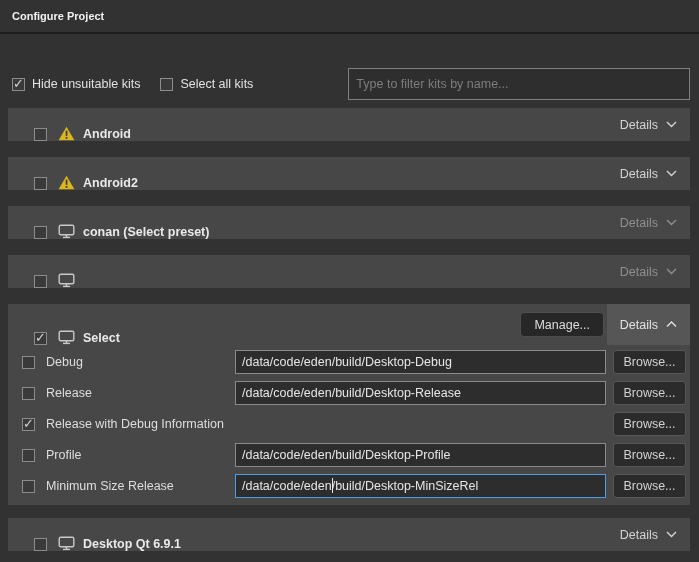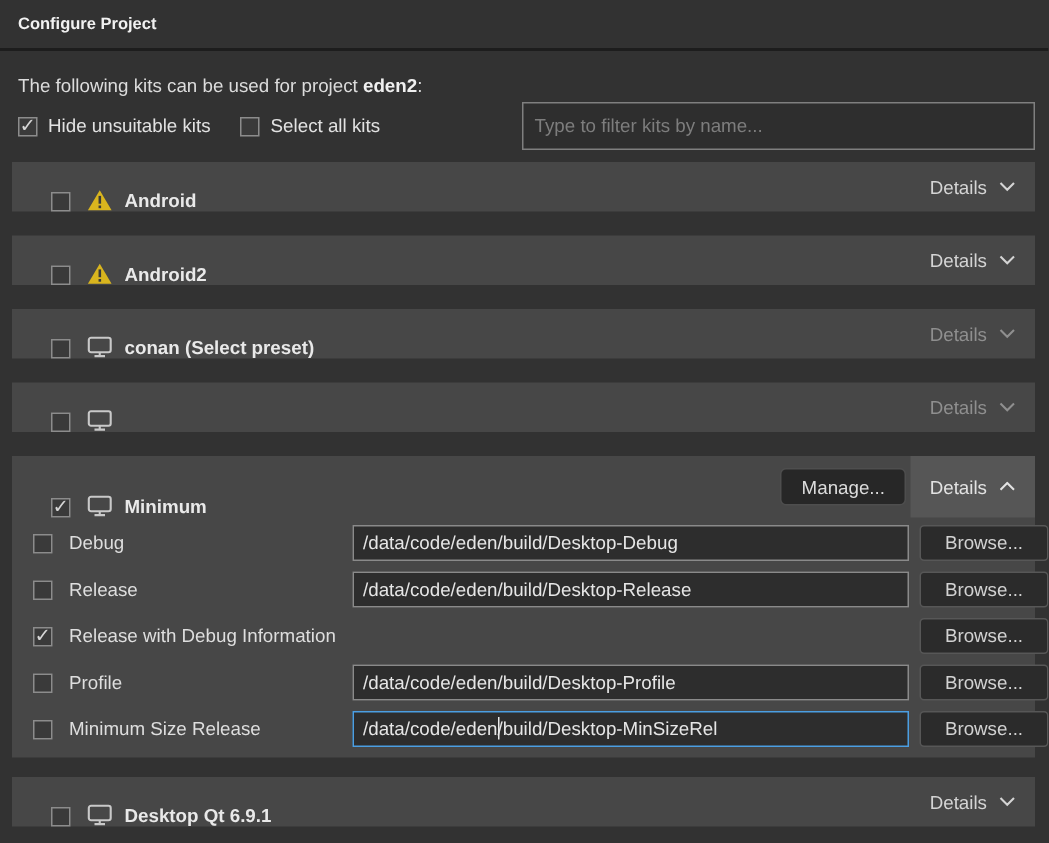--- a/index.html
+++ b/index.html
@@ -70,36 +70,35 @@
   .config-label { color:#dedede; }
   .path-wrap { position:absolute; left:227px; top:0; width:371px; height:24px; }
   .path-input {
     width:100%; height:24px; background:#2d2d2d; border:1px solid #8a8a8a;
     color:#e6e6e6; font:12.5px "Liberation Sans","DejaVu Sans",sans-serif;
     padding:0 6px; outline:none;
   }
   .path-input.focused { border:1px solid #4b9ee2; }
   .caret { position:absolute; left:97px; top:4px; width:1px; height:15px; background:#e8e8e8; }
   .browse-btn {
-    position:absolute; left:605px; top:0; width:86px; height:24px;
+    position:absolute; left:605px; top:0; width:73px; height:24px;
     background:#2b2b2b; border:1px solid #575757; border-radius:3px;
     color:#d2d2d2; font:12.5px "Liberation Sans","DejaVu Sans",sans-serif;
   }
 
   .warn-icon svg, .desktop-icon svg { display:block; }
 </style>
 </head>
 <body>
 
 <div class="page">
 
   <div class="title">Configure Project</div>
   <div class="title-sep"></div>
 
-  <div class="intro"><span>The following kits can be used for project </span><b>eden2</b><span>:</span></div>
 
   <div class="controls">
     <span class="cb-group">
       <span class="checkbox checked"></span>
       <span>Hide unsuitable kits</span>
     </span>
     <span class="cb-group">
       <span class="checkbox"></span>
       <span>Select all kits</span>
     </span>
@@ -188,21 +187,21 @@
   <div class="kit-row kit-expanded" style="top:304px">
     <div class="kit-head">
       <span class="checkbox checked"></span>
       <span class="kit-icon desktop-icon">
         <svg width="17" height="15" viewBox="0 0 17 15">
             <rect x="1.2" y="1.2" width="14.6" height="9.6" rx="1.5" fill="none" stroke="#c9c9c9" stroke-width="1.4"></rect>
             <line x1="8.5" y1="10.8" x2="8.5" y2="13" stroke="#c9c9c9" stroke-width="1.4"></line>
             <line x1="5" y1="13.4" x2="12" y2="13.4" stroke="#c9c9c9" stroke-width="1.4"></line>
           </svg>
       </span>
-      <span class="kit-name">Minimum</span>
+      <span class="kit-name">Select</span>
       <button class="manage-btn">Manage...</button>
       <span class="details-btn">
         <span>Details</span>
         <svg width="11" height="7" viewBox="0 0 11 7">
             <polyline points="1,5.5 5.5,1 10,5.5" fill="none" stroke="currentColor" stroke-width="1.4"></polyline>
           </svg>
       </span>
     </div>
 
     <div class="config-row" style="top:46px">

